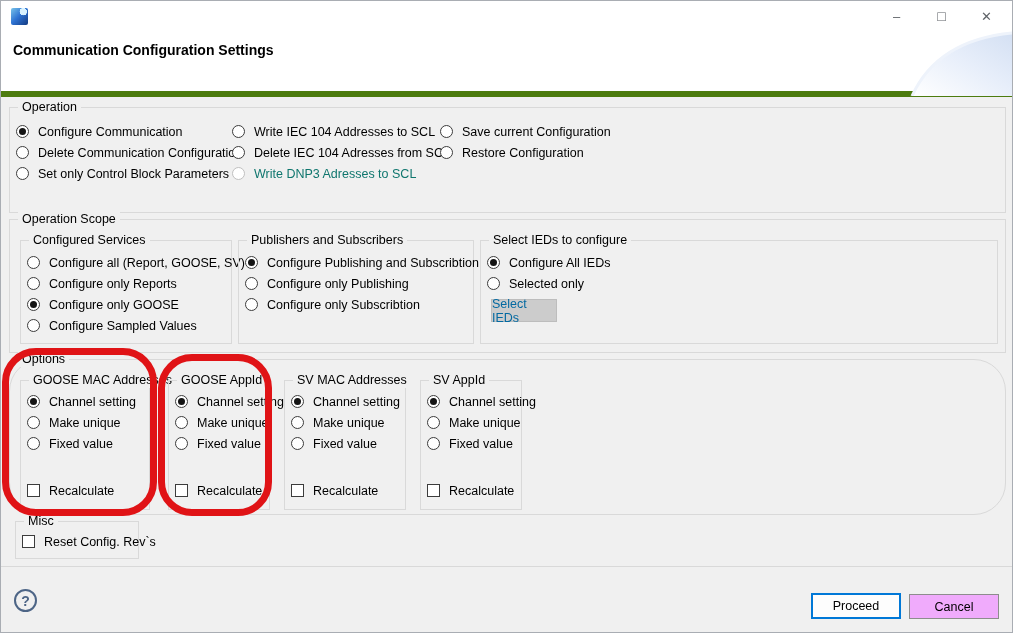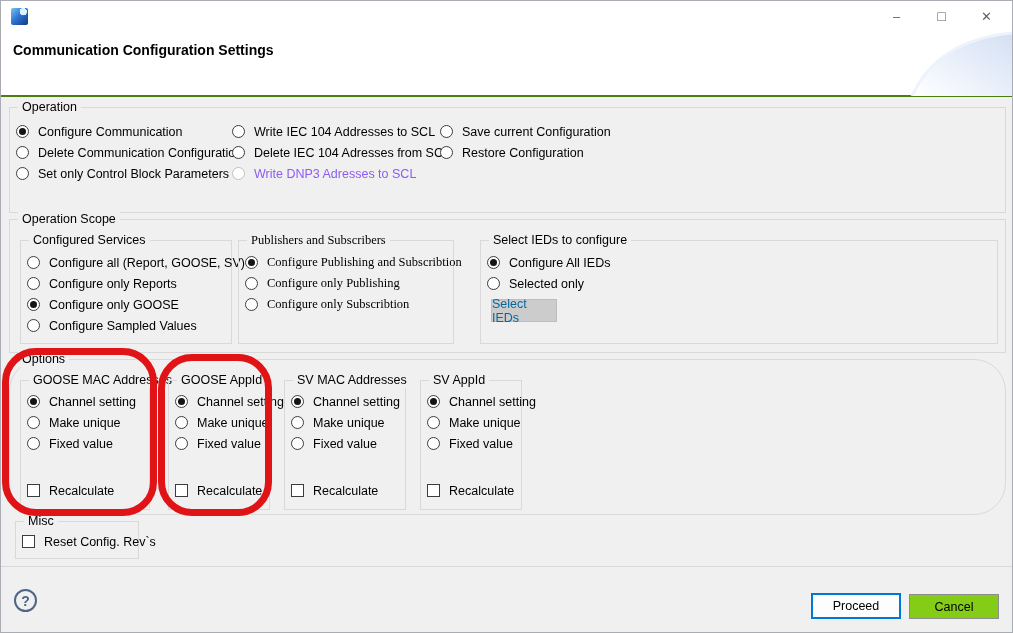--- a/index.html
+++ b/index.html
@@ -11,50 +11,50 @@
   .titlebar{position:absolute;left:0;top:0;width:100%;height:30px;background:#ffffff;}
   .app-icon{position:absolute;left:10px;top:7px;width:17px;height:17px;border-radius:2px;
     background:radial-gradient(circle at 72% 22%, #d8f2ff 0 20%, rgba(0,0,0,0) 21%),
                linear-gradient(135deg,#79c4ea 0%,#2e72d2 48%,#123a80 100%);}
   .winbtn{position:absolute;top:0;width:45px;height:30px;display:flex;align-items:center;
           justify-content:center;color:#5f6368;font-size:13px;line-height:1;}
   .btn-min{right:93px;} .btn-max{right:48px;font-size:14px;} .btn-close{right:3px;}
 
   
   .banner{position:absolute;left:0;top:30px;width:100%;height:66px;background:#ffffff;
-          border-bottom:2px solid #4d7c0f;box-sizing:border-box;}
+          border-bottom:6px solid #4d7c0f;box-sizing:border-box;}
   .banner-title{position:absolute;left:12px;top:11px;font-weight:bold;font-size:14px;white-space:nowrap;}
   .swoosh{position:absolute;right:0;top:0;width:130px;height:65px;}
 
   
   .group{position:absolute;border:1px solid #d9d9d9;box-sizing:border-box;}
   .glabel{position:absolute;top:-8px;left:8px;background:#f0f0f0;padding:0 4px;
           line-height:15px;white-space:nowrap;}
   .cols{position:absolute;display:flex;flex-direction:column;}
 
   
   .row{display:flex;align-items:center;gap:9px;height:21px;white-space:nowrap;}
   .radio{width:13px;height:13px;border:1px solid #3c3c3c;border-radius:50%;background:#fff;
          position:relative;flex:0 0 13px;box-sizing:border-box;}
   .radio.checked::after{content:"";position:absolute;left:2px;top:2px;width:7px;height:7px;
          border-radius:50%;background:#141414;}
   .checkbox{width:13px;height:13px;border:1px solid #3c3c3c;background:#fff;flex:0 0 13px;
          box-sizing:border-box;}
-  .row.disabled{color:#8b5cf6;}
+  .row.disabled{color:#0f766e;}
   .row.disabled .radio{border-color:#c0c0c0;}
 
   
   .btn{display:flex;align-items:center;justify-content:center;box-sizing:border-box;
        font-size:12.5px;}
   .btn-selectieds{position:absolute;left:10px;top:58px;width:66px;height:23px;
        background:#cccccc;border:1px solid #bdbdbd;color:#0369a1;}
   .btn-proceed{position:absolute;left:810px;top:592px;width:90px;height:26px;
        background:#fdfdfd;border:2px solid #0078d7;}
   .btn-cancel{position:absolute;left:908px;top:593px;width:90px;height:25px;
-       background:#84cc16;border:1px solid #8d8d8d;}
+       background:#f0abfc;border:1px solid #8d8d8d;}
   .help{position:absolute;left:13px;top:588px;width:23px;height:23px;border:2px solid #4d6586;
        border-radius:50%;color:#4d6586;display:flex;align-items:center;justify-content:center;
        font-weight:bold;font-size:14px;box-sizing:border-box;background:#f0f0f0;}
 
   .separator{position:absolute;left:0;top:565px;width:100%;height:1px;background:#d9d9d9;}
 
   
   .annot{position:absolute;border:7px solid #e01316;border-radius:34px;box-sizing:border-box;
          pointer-events:none;z-index:50;}
   #annot1{left:1px;top:347px;width:155px;height:168px;}
@@ -153,21 +153,21 @@
           <span class="radio checked"></span>
           <span>Configure only GOOSE</span>
         </div>
         <div class="row">
           <span class="radio"></span>
           <span>Configure Sampled Values</span>
         </div>
       </div>
     </div>
 
-    <div class="group" style="left:228px;top:20px;width:216px;height:104px;font-family:Liberation Serif, serif;">
+    <div class="group" style="left:228px;top:20px;width:236px;height:104px;">
       <span class="glabel">Publishers and Subscribers</span>
       <div class="cols" style="left:6px;top:11px;">
         <div class="row">
           <span class="radio checked"></span>
           <span>Configure Publishing and Subscribtion</span>
         </div>
         <div class="row">
           <span class="radio"></span>
           <span>Configure only Publishing</span>
         </div>

